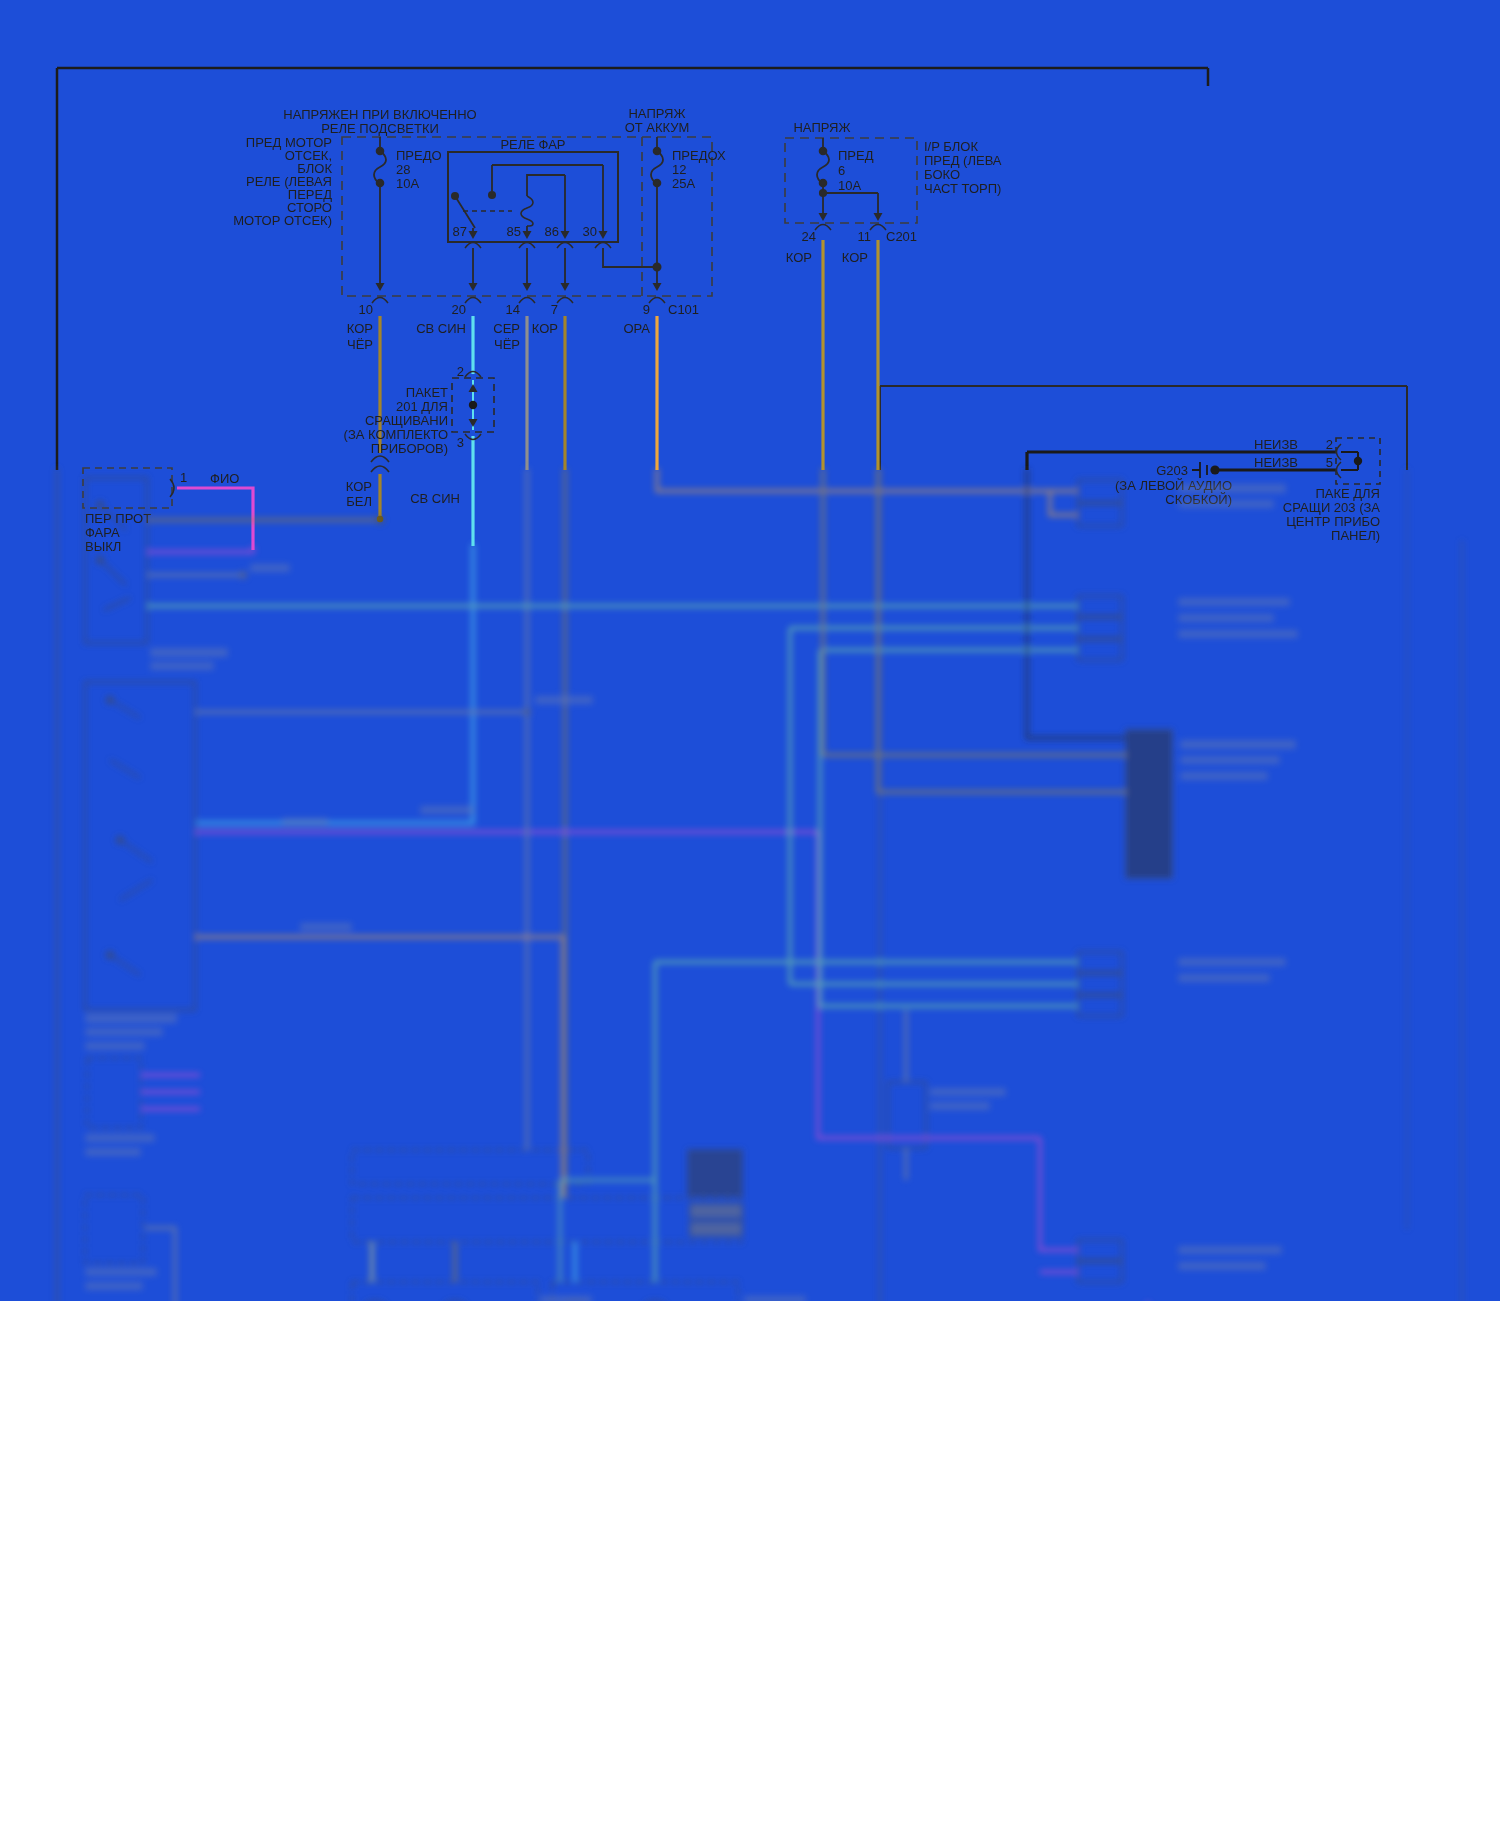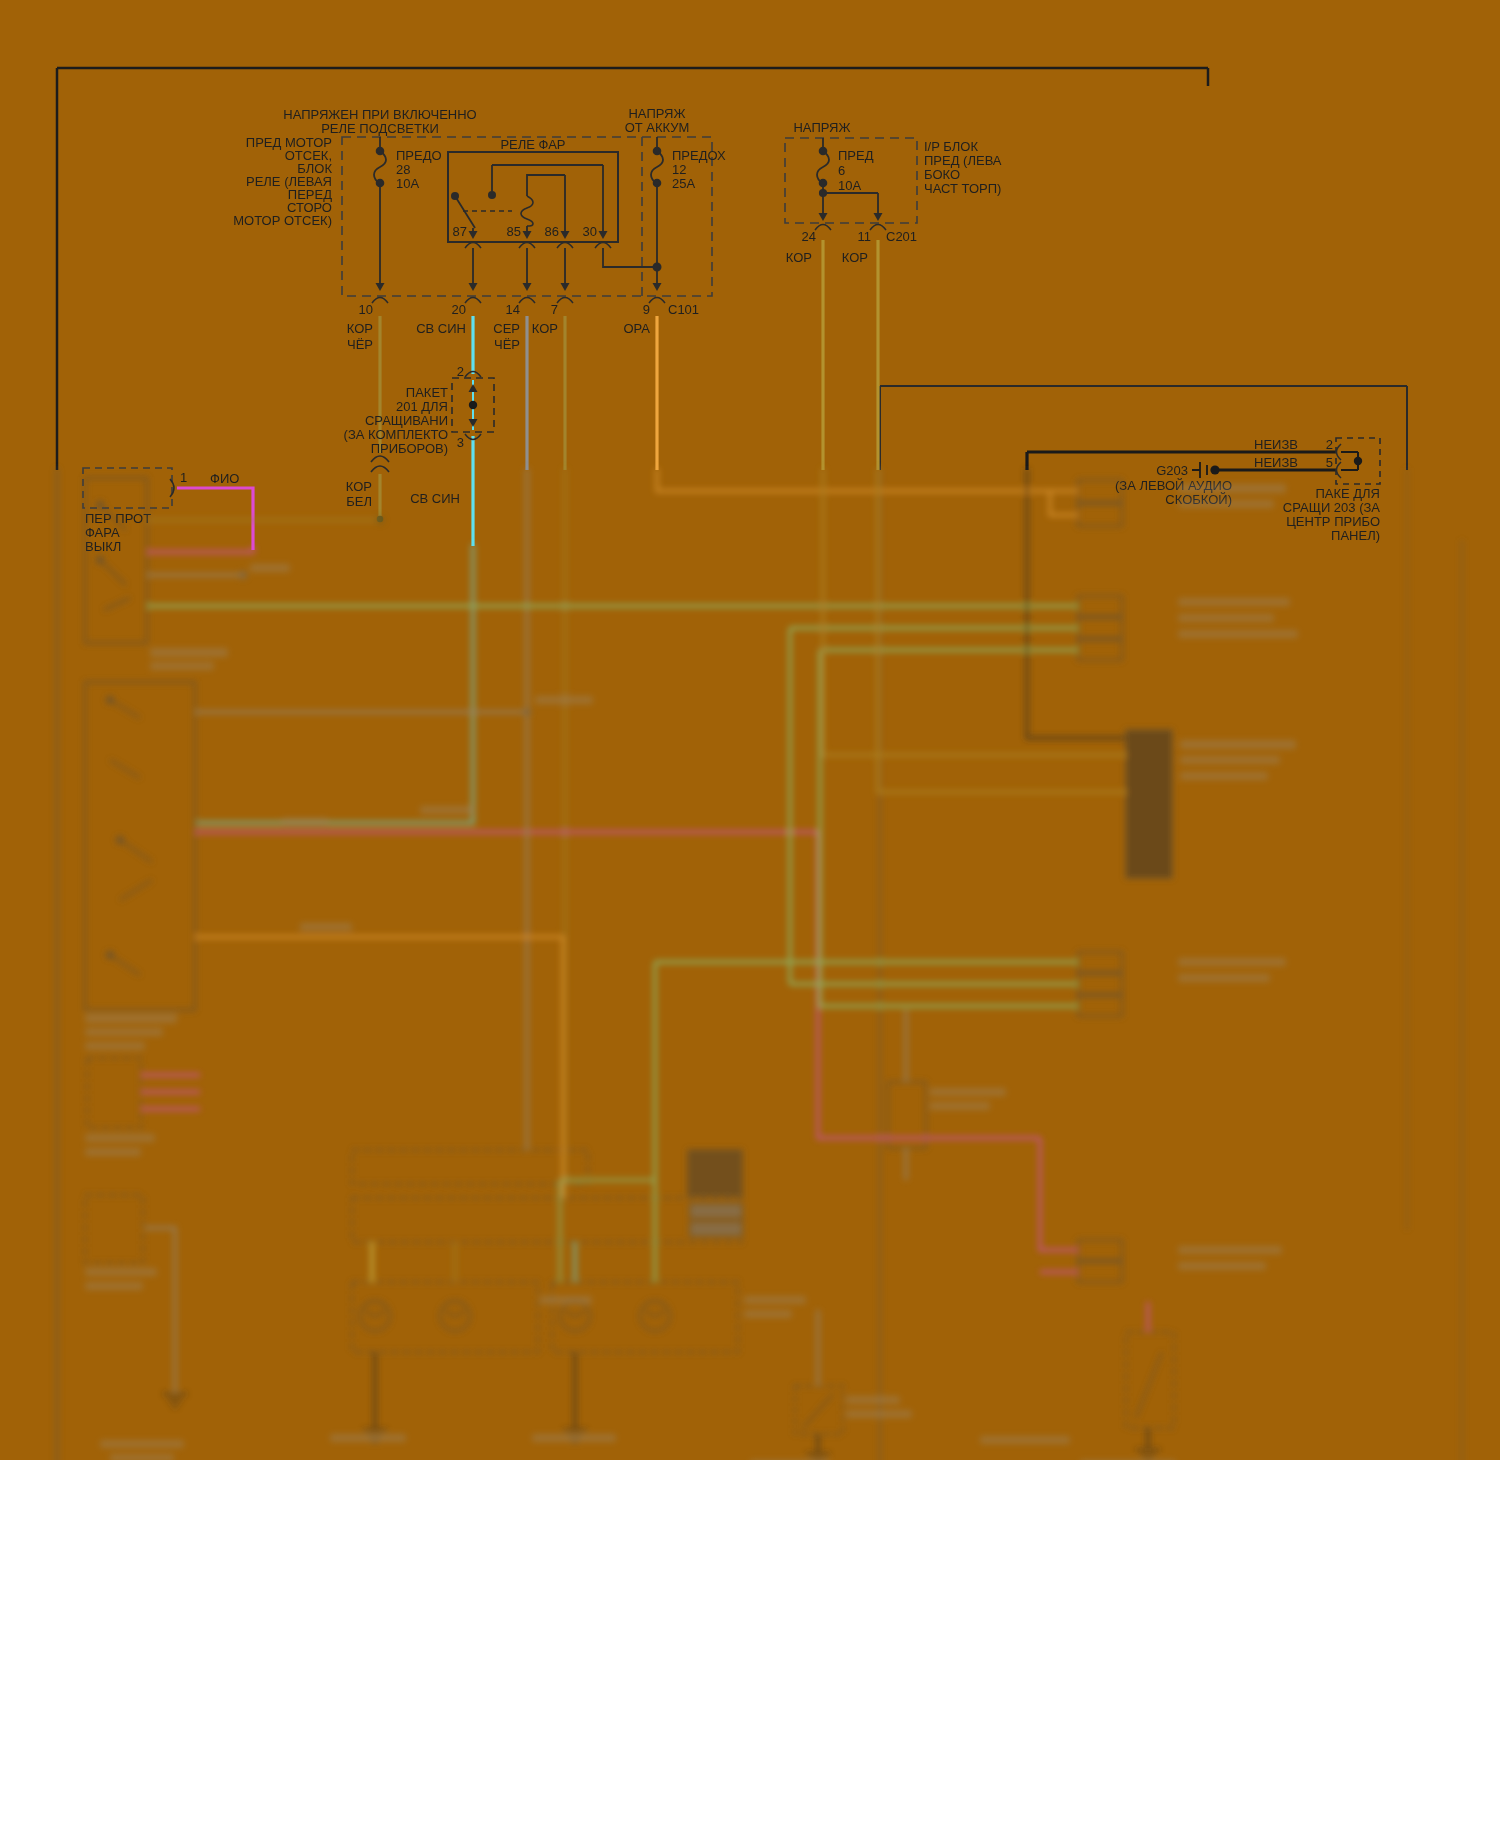--- a/index.html
+++ b/index.html
@@ -1,16 +1,16 @@
 <!DOCTYPE html>
 <html><head>
 <meta charset="utf-8">
 <style>
   html,body{margin:0;padding:0;background:#ffffff;}
-  .page{position:relative;width:1500px;height:1460px;background:#a16207;overflow:hidden;
+  .page{position:relative;width:1500px;height:1301px;background:#1d4ed8;overflow:hidden;
         font-family:"Liberation Sans", sans-serif;text-decoration:underline;}
   svg text{font-family:"Liberation Sans", sans-serif;font-size:13px;fill:#1f1f1f;}
 </style>
 </head>
 <body>
 
 <div class="page">
 <svg width="1500" height="1828" viewBox="0 0 1500 1828">
   <defs>
     <filter id="fuzz" x="-5%" y="-2%" width="110%" height="104%">

